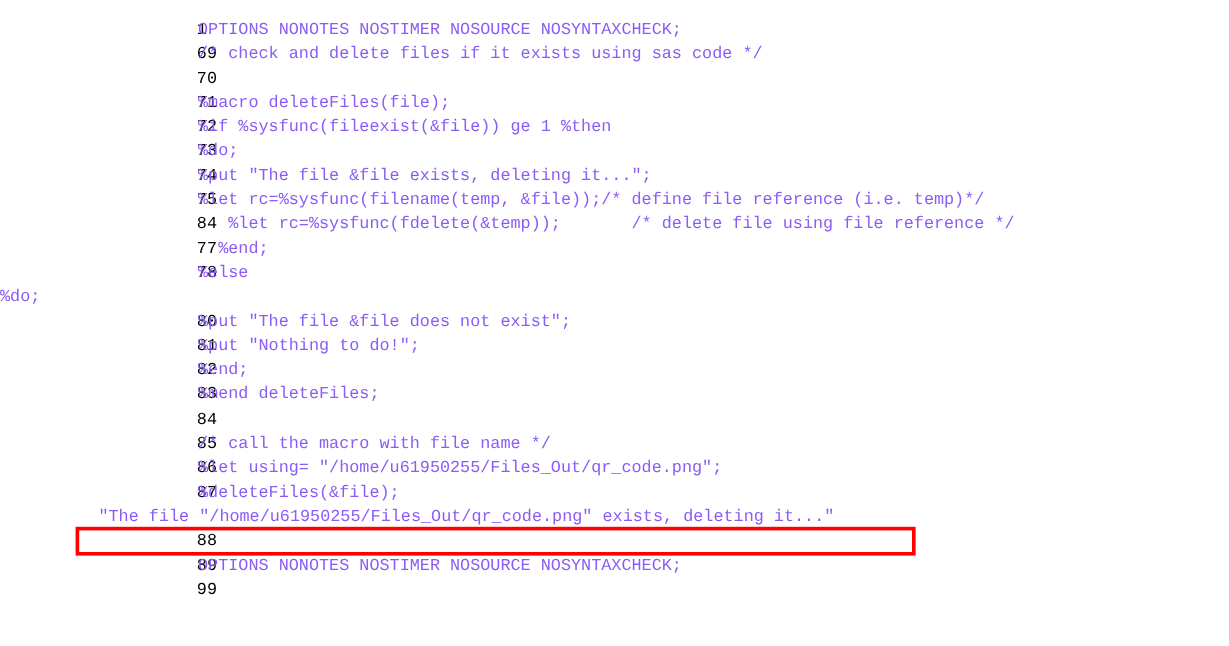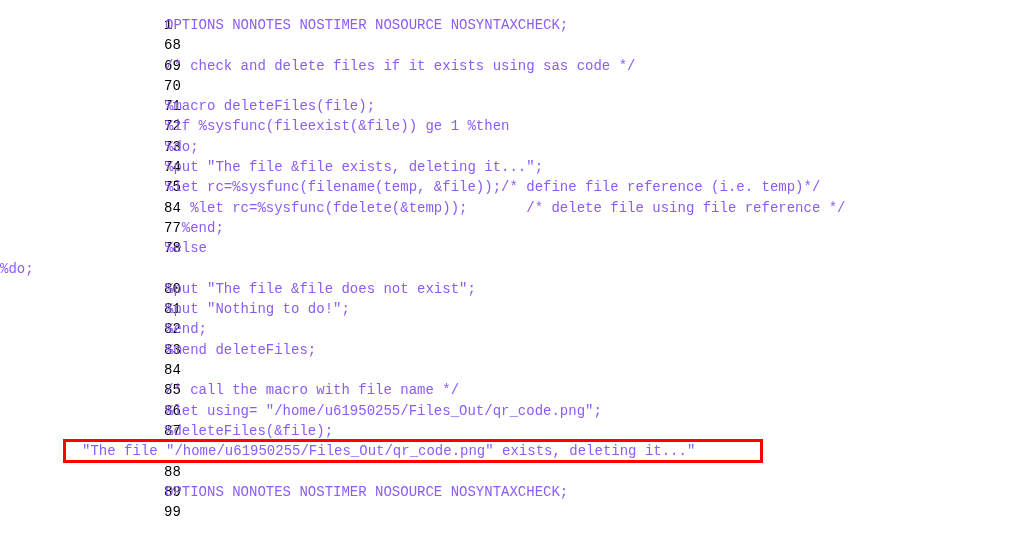--- a/index.html
+++ b/index.html
@@ -49,24 +49,20 @@
       height: 24px;
     }
   </style>
 </head>
 <body>
 
 <div class="code-container" id="container">
     <div class="code-line">
       <div class="ln-wrap"><span class="line-number">1</span></div>
       <span class="code-content">OPTIONS NONOTES NOSTIMER NOSOURCE NOSYNTAXCHECK;</span>
-    </div>
-    <div class="code-line">
-      <div class="ln-wrap"><span class="line-number">68</span></div>
-      <span class="code-content"></span>
     </div>
     <div class="code-line">
       <div class="ln-wrap"><span class="line-number">69</span></div>
       <span class="code-content">/* check and delete files if it exists using sas code */</span>
     </div>
     <div class="code-line">
       <div class="ln-wrap"><span class="line-number">70</span></div>
       <span class="code-content"></span>
     </div>
     <div class="code-line">

